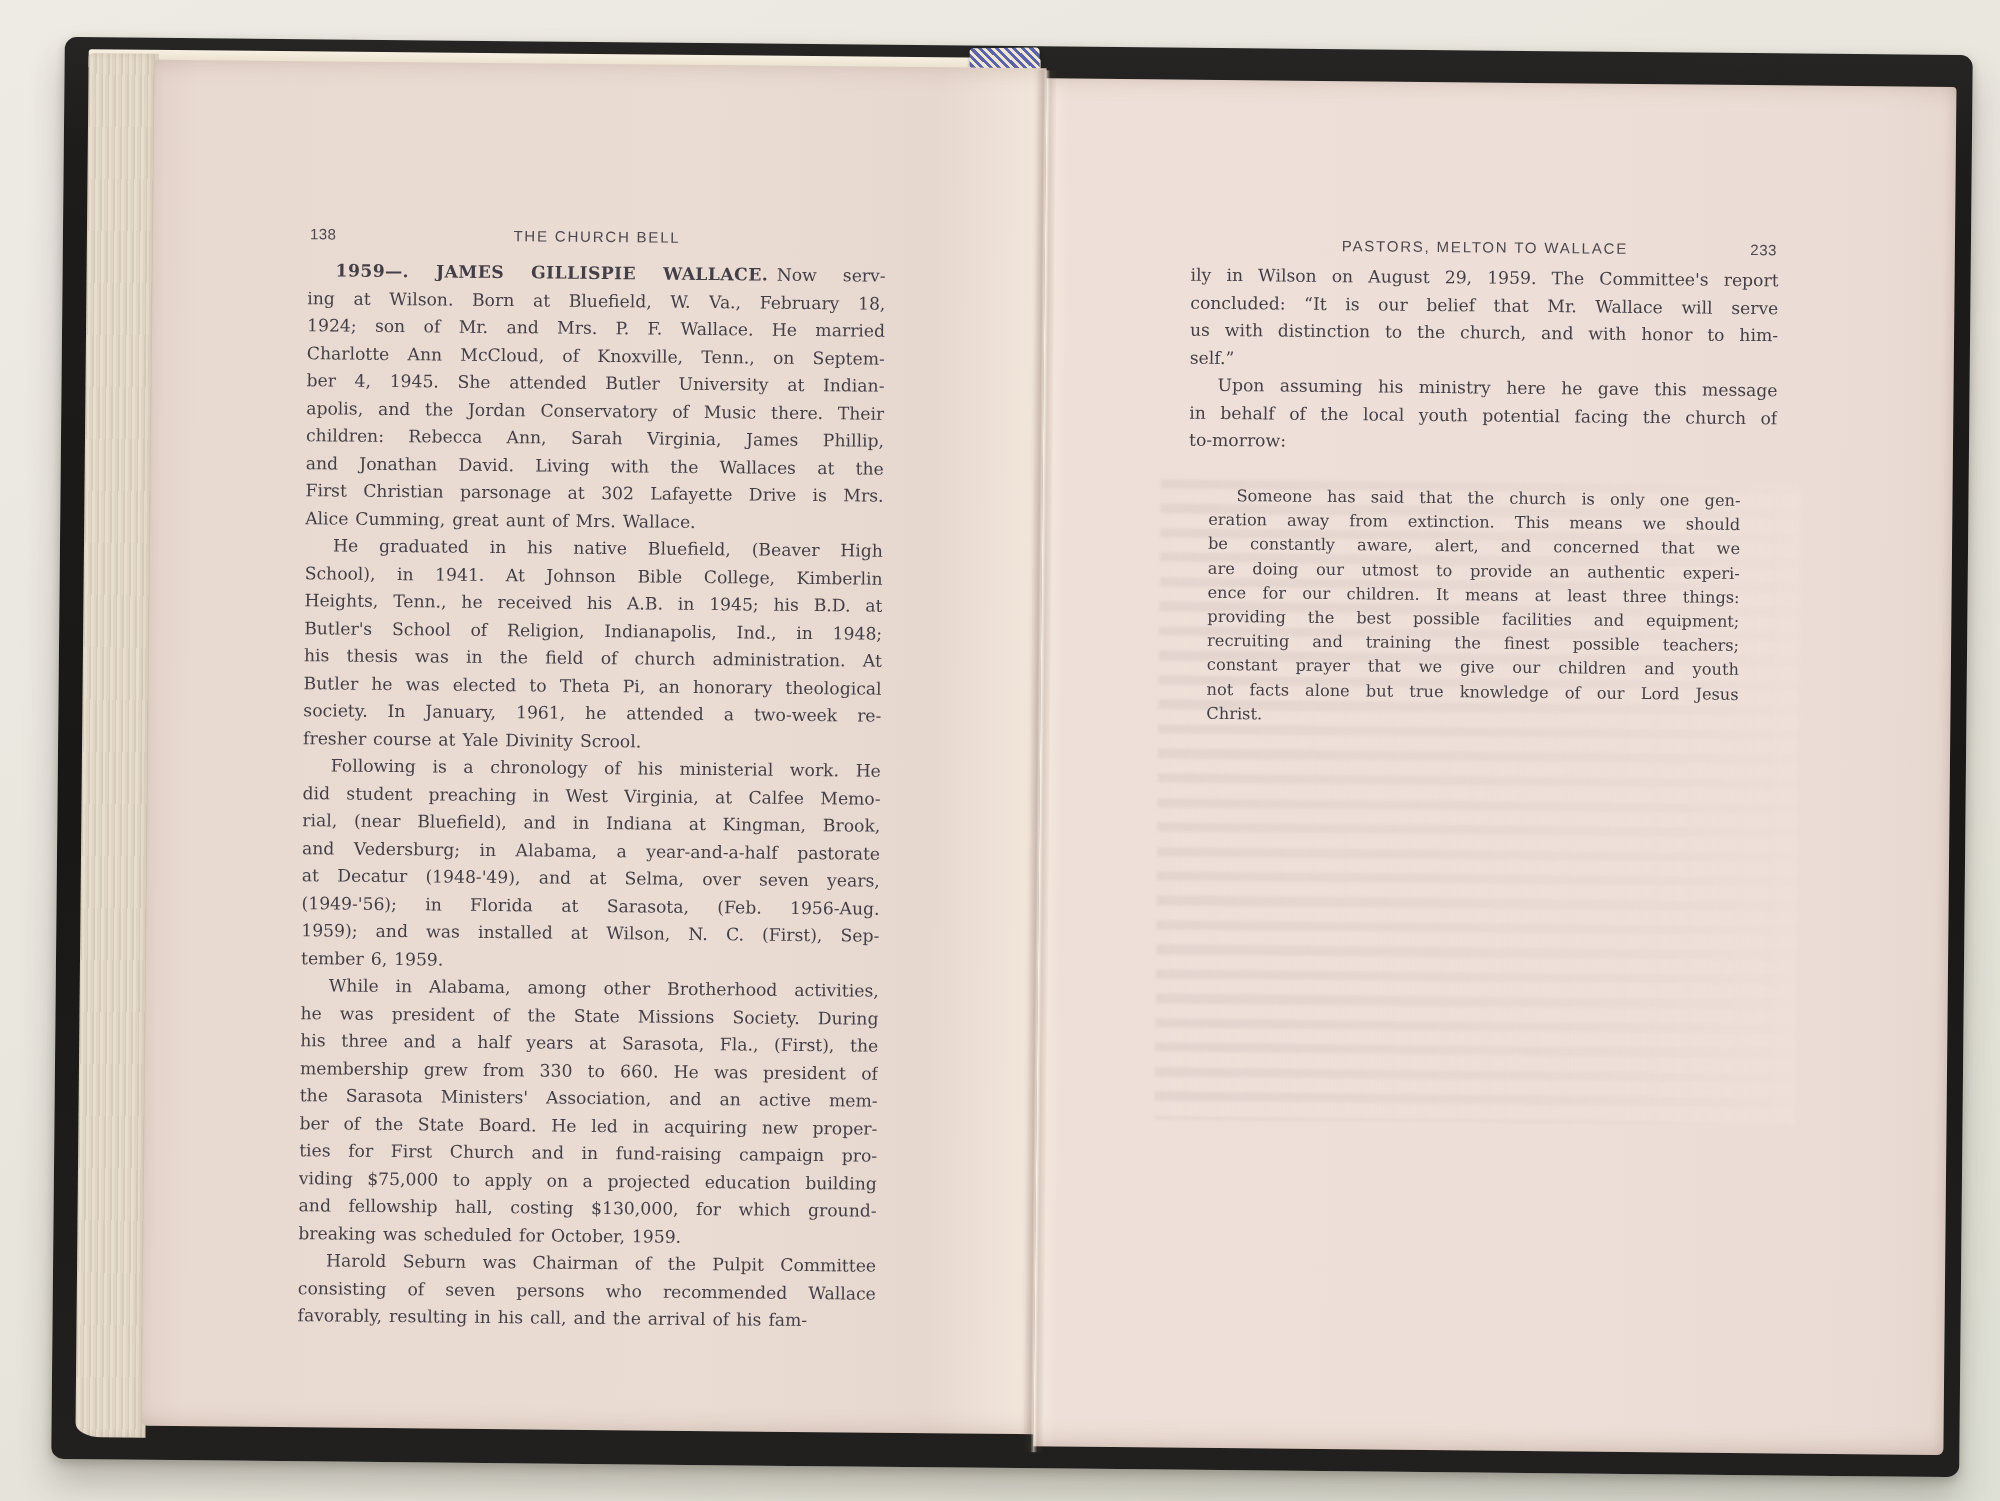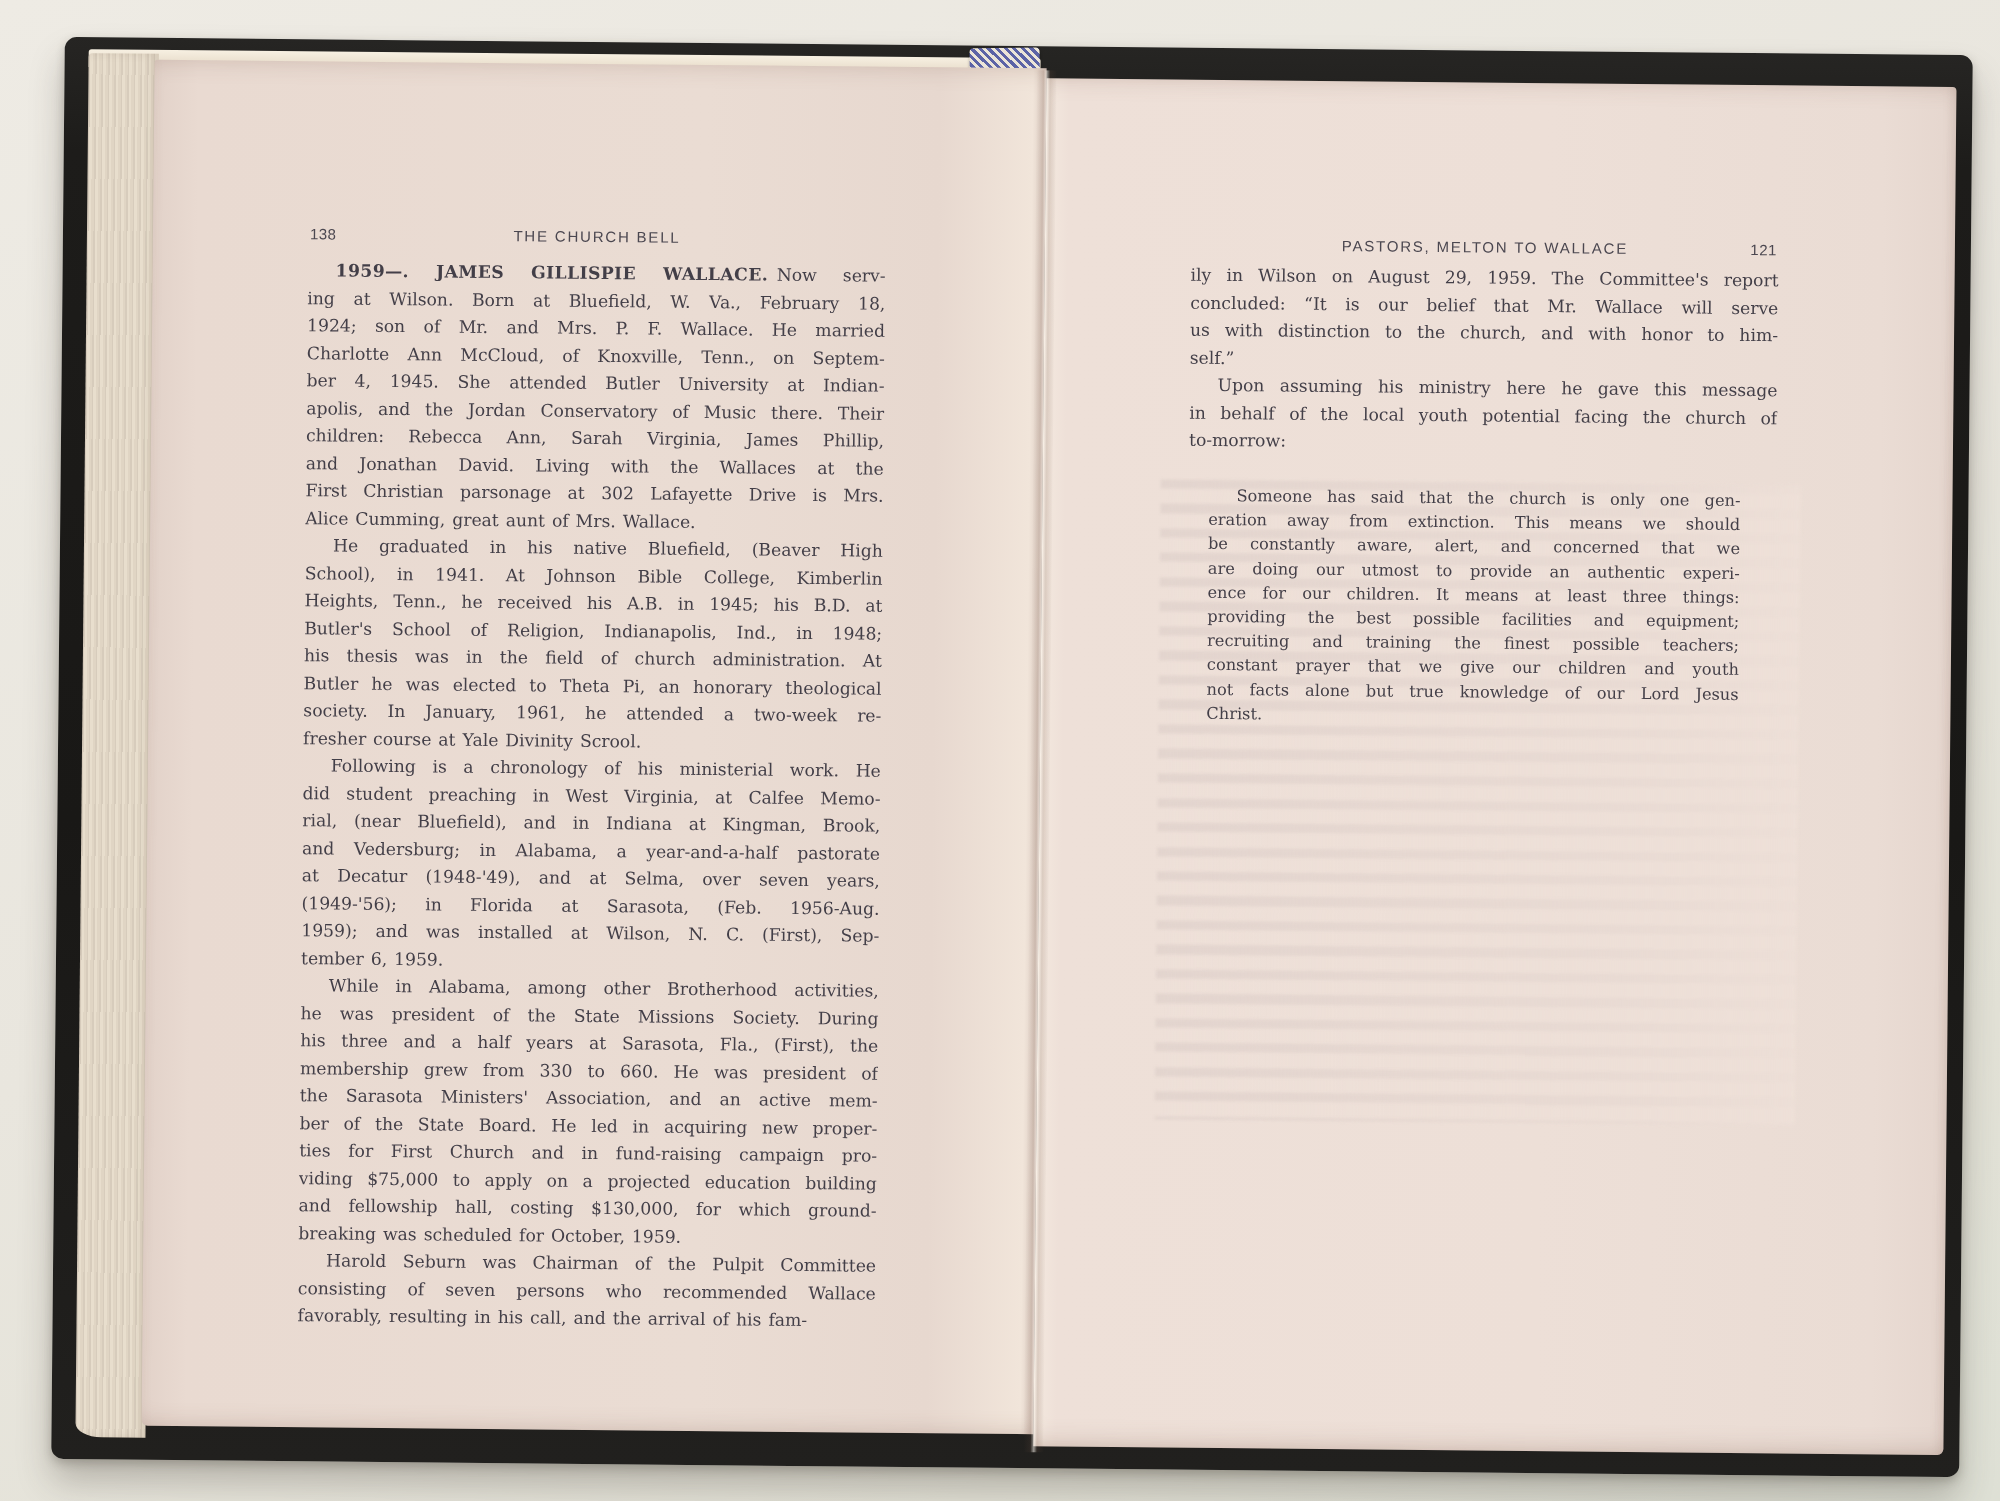--- a/index.html
+++ b/index.html
@@ -152,21 +152,21 @@
             <div class="tline">consisting of seven persons who recommended Wallace</div>
             <div class="tline endline">favorably, resulting in his call, and the arrival of his fam-</div>
           </div>
         </div>
     </div>
 
     <div class="page page-r">
       <div class="ghost"></div>
       <div class="phead phead-r">
         <span class="ptitle">PASTORS, MELTON TO WALLACE</span>
-        <span class="pnum pnum-r">121</span>
+        <span class="pnum pnum-r">233</span>
       </div>
       <div class="col col-r1">
           <div class="para">
             <div class="tline">ily in Wilson on August 29, 1959.  The Committee's report</div>
             <div class="tline">concluded:  “It is our belief that Mr. Wallace will serve</div>
             <div class="tline">us with distinction to the church, and with honor to him-</div>
             <div class="tline endline">self.”</div>
           </div>
           <div class="para indent">
             <div class="tline">Upon assuming his ministry here he gave this message</div>

